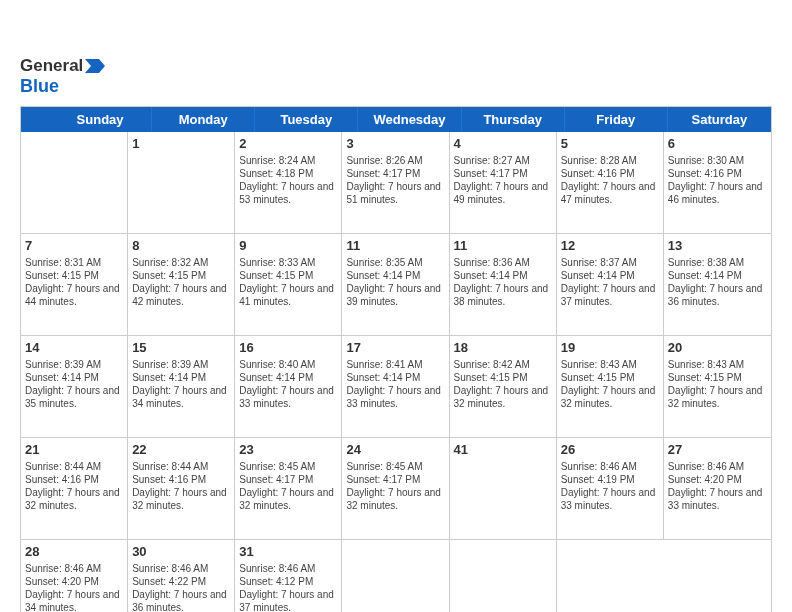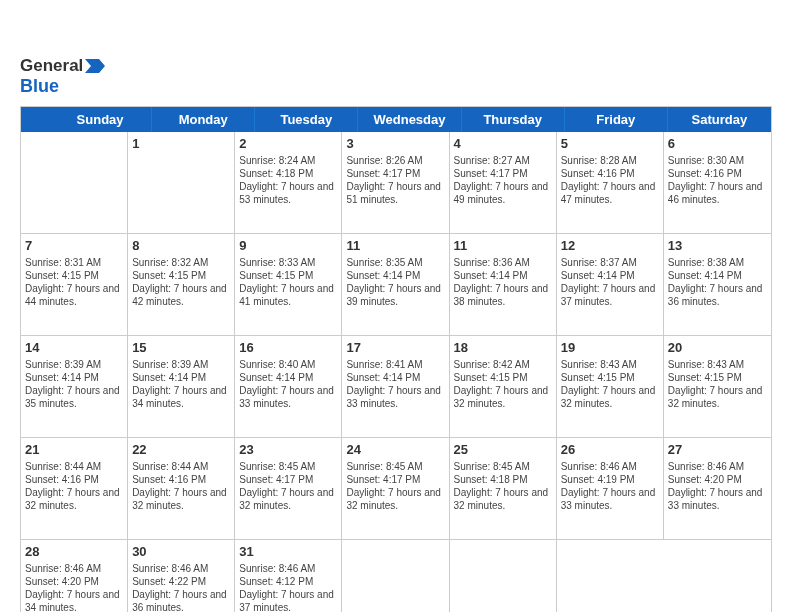--- a/index.html
+++ b/index.html
@@ -298,25 +298,21 @@
 and 32 minutes.</div>
           </div>
           <div class="cal-cell">
             <div class="day-num">24</div>
             <div class="cell-info">Sunrise: 8:45 AM
 Sunset: 4:17 PM
 Daylight: 7 hours
 and 32 minutes.</div>
           </div>
           <div class="cal-cell">
-            <div class="day-num">25</div>
-            <div class="cell-info">Sunrise: 8:45 AM
-Sunset: 4:18 PM
-Daylight: 7 hours
-and 32 minutes.</div>
+            <div class="day-num">41</div>
           </div>
           <div class="cal-cell">
             <div class="day-num">26</div>
             <div class="cell-info">Sunrise: 8:46 AM
 Sunset: 4:19 PM
 Daylight: 7 hours
 and 33 minutes.</div>
           </div>
           <div class="cal-cell">
             <div class="day-num">27</div>

